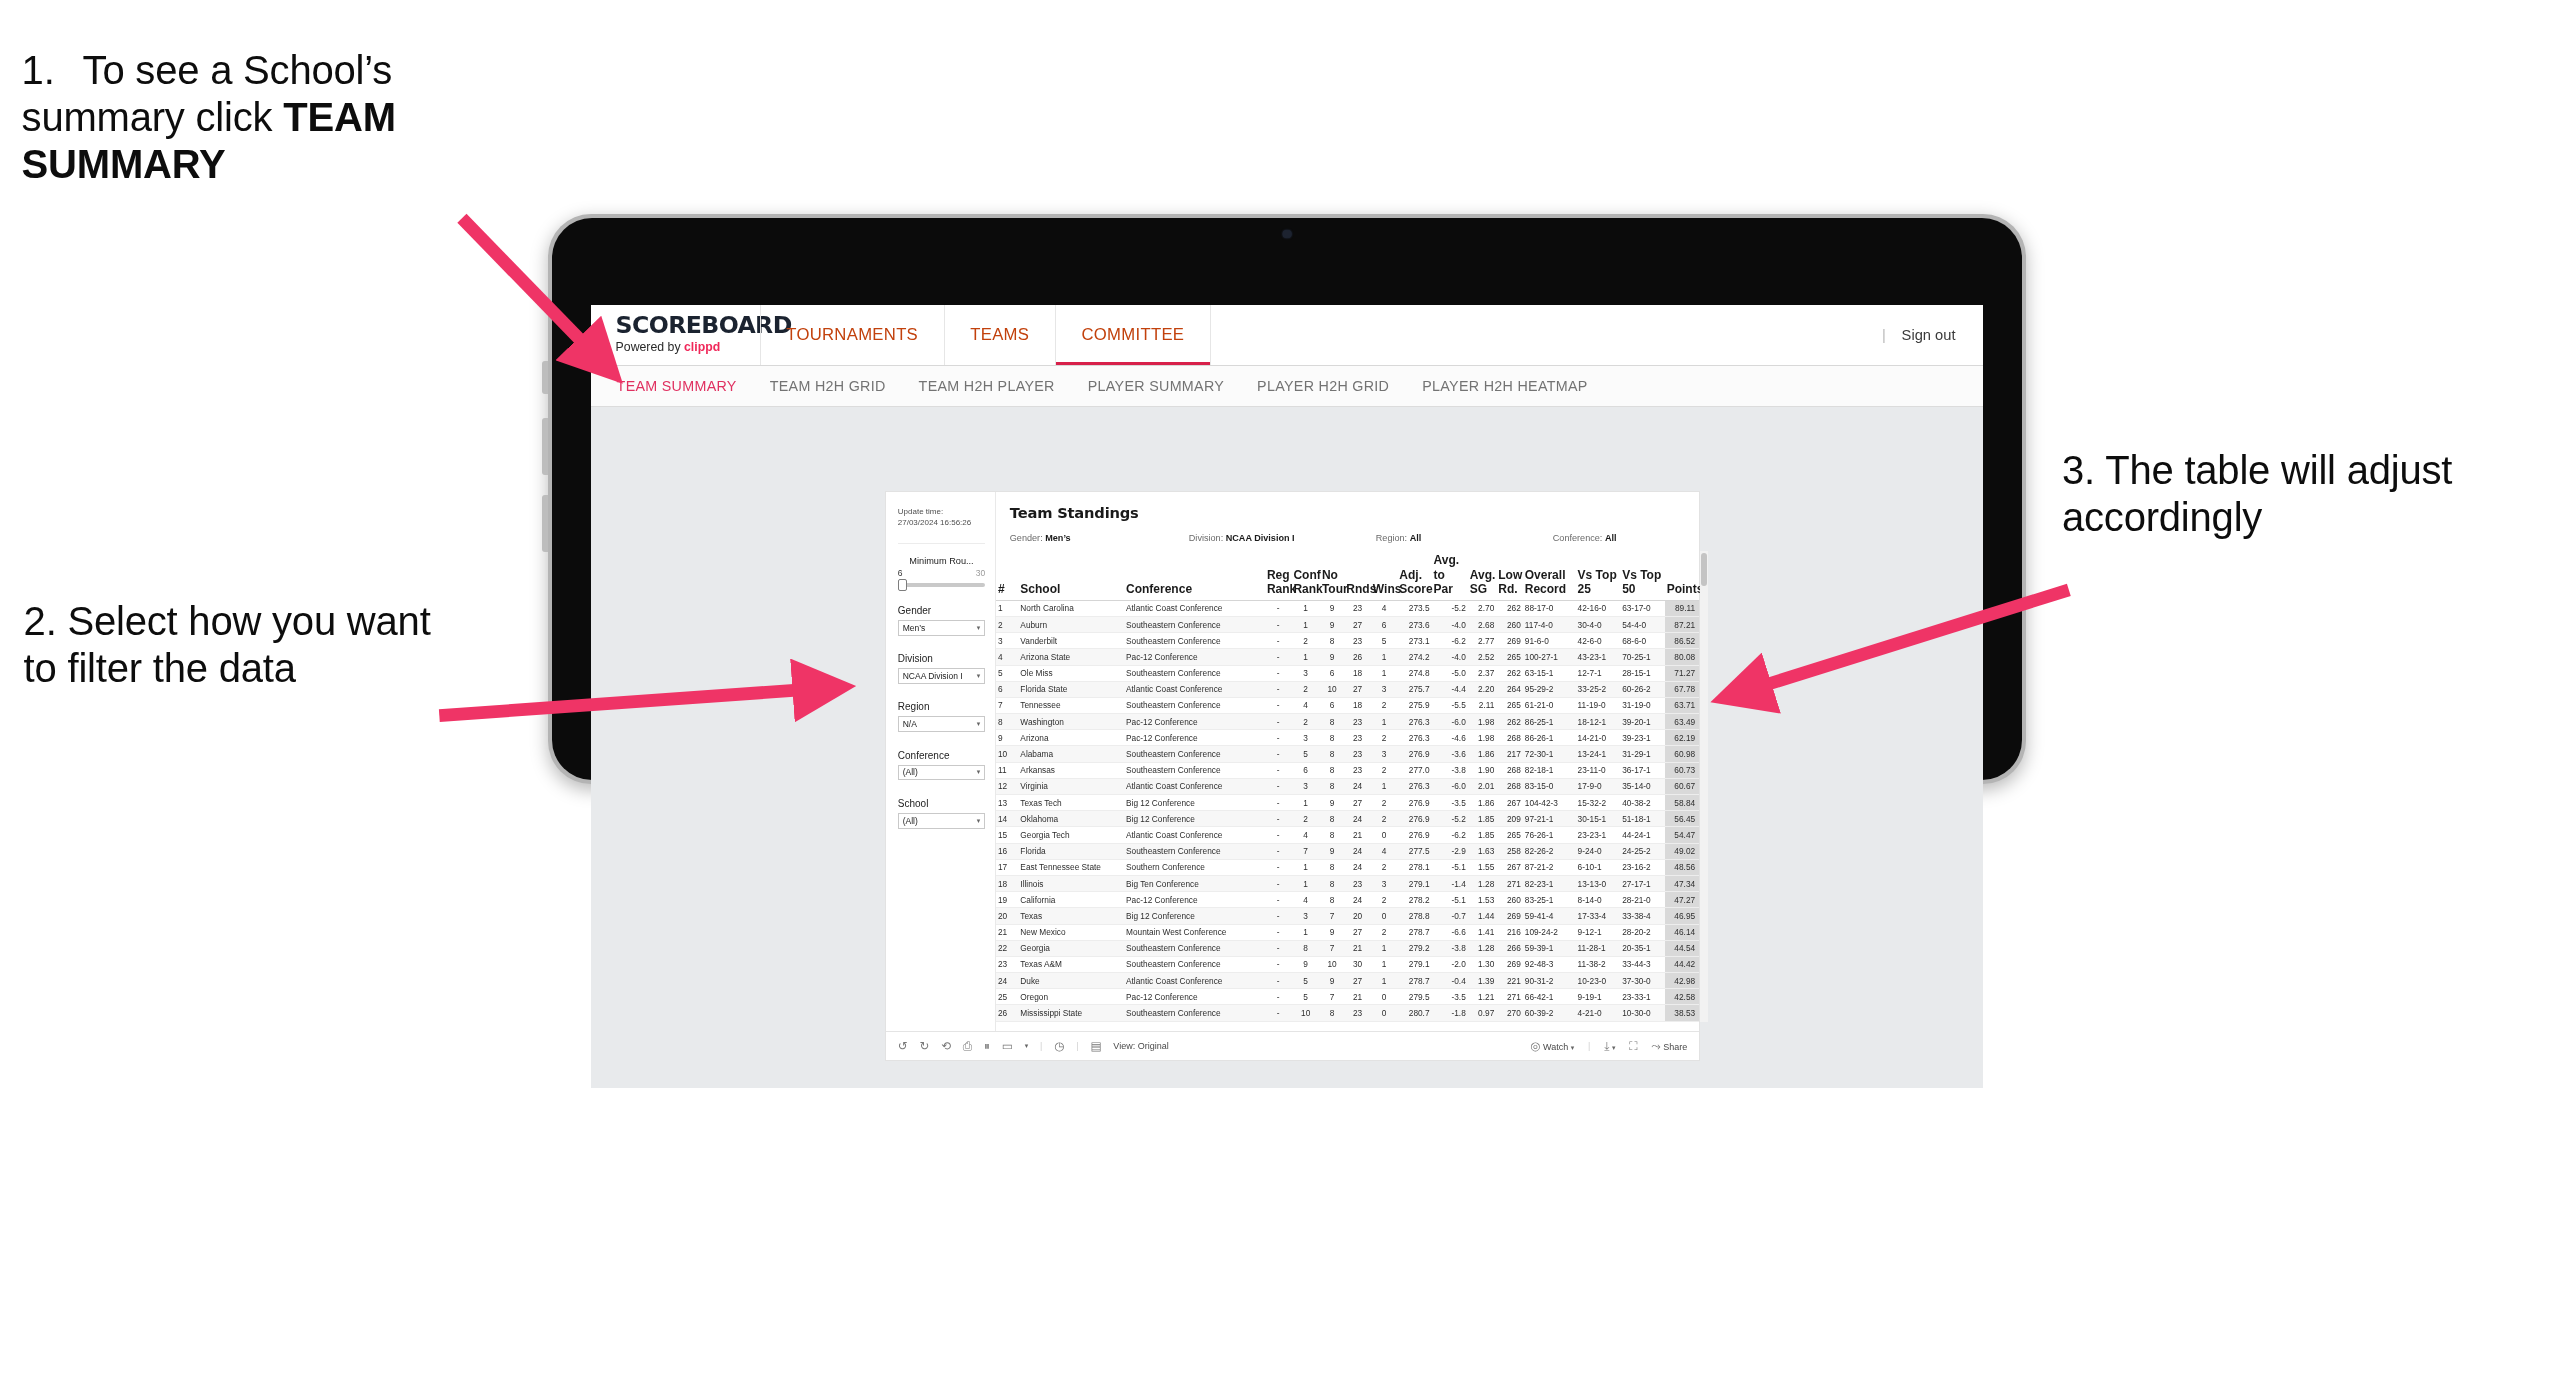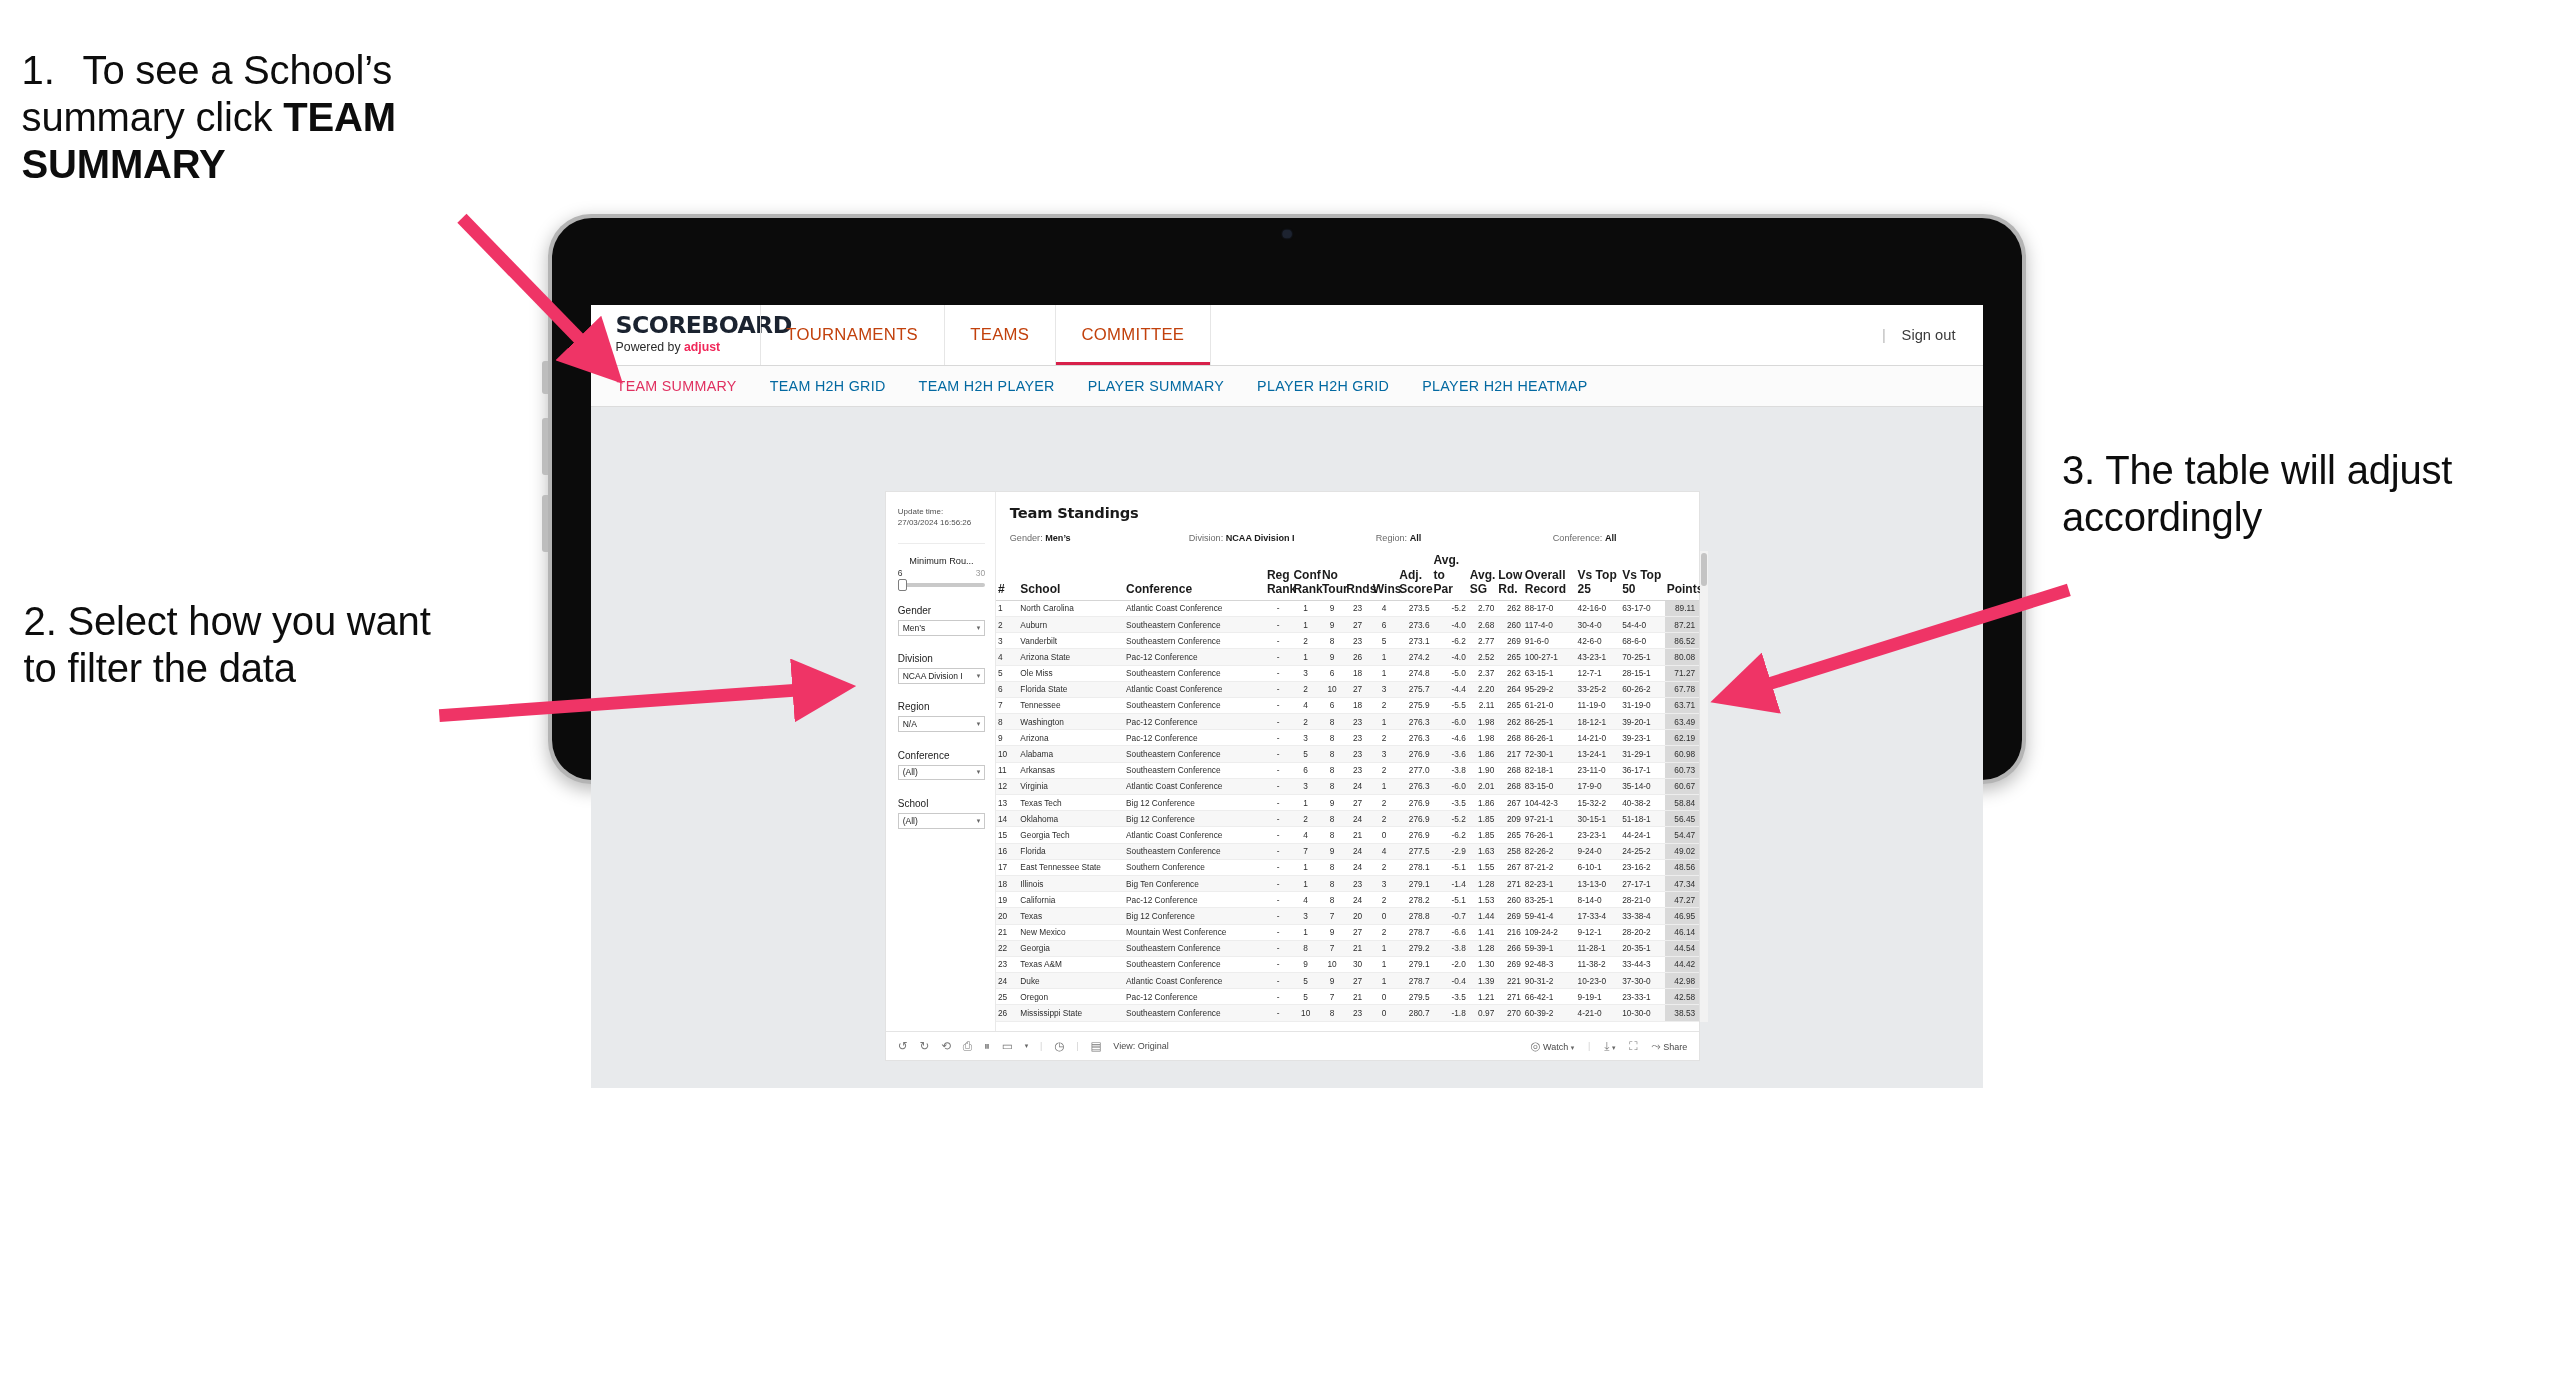--- a/index.html
+++ b/index.html
@@ -105,21 +105,21 @@
   }
   .appbar-right .sep { color: #b9b9b9; }
 
   
   .subbar {
     height: 41px; background: #fbfbfb;
     display: flex; align-items: center; gap: 33px;
     padding-left: 25.6px;
     border-bottom: 1px solid #dcdcdc;
   }
-  .subtab { font-size: 14.3px; color: #0369a1; letter-spacing: 0.3px; }
+  .subtab { font-size: 14.3px; color: #737373; letter-spacing: 0.3px; }
   .subtab.active { color: #e03060; }
 
   
   .canvas { position: relative; height: calc(783px - 61px - 41px); }
 
   .viz {
     position: absolute;
     left: 295px; top: 85px;
     width: 813px; height: 568px;
     background: #ffffff;
@@ -228,21 +228,21 @@
     </div>
     <div class="nub n1"></div>
     <div class="nub n2"></div>
     <div class="nub n3"></div>
 
     <div class="screen">
 
       <div class="appbar">
         <div class="brand">
           <div class="logo">SCOREBOARD</div>
-          <div class="sub"><span>Powered by </span><span class="clippd">adjust</span></div>
+          <div class="sub"><span>Powered by </span><span class="clippd">clippd</span></div>
         </div>
         <div class="navtabs">
           <div class="navtab">TOURNAMENTS</div>
           <div class="navtab">TEAMS</div>
           <div class="navtab active">COMMITTEE</div>
         </div>
         <div class="appbar-right">
           <span class="sep">|</span>
           <span>Sign out</span>
         </div>

